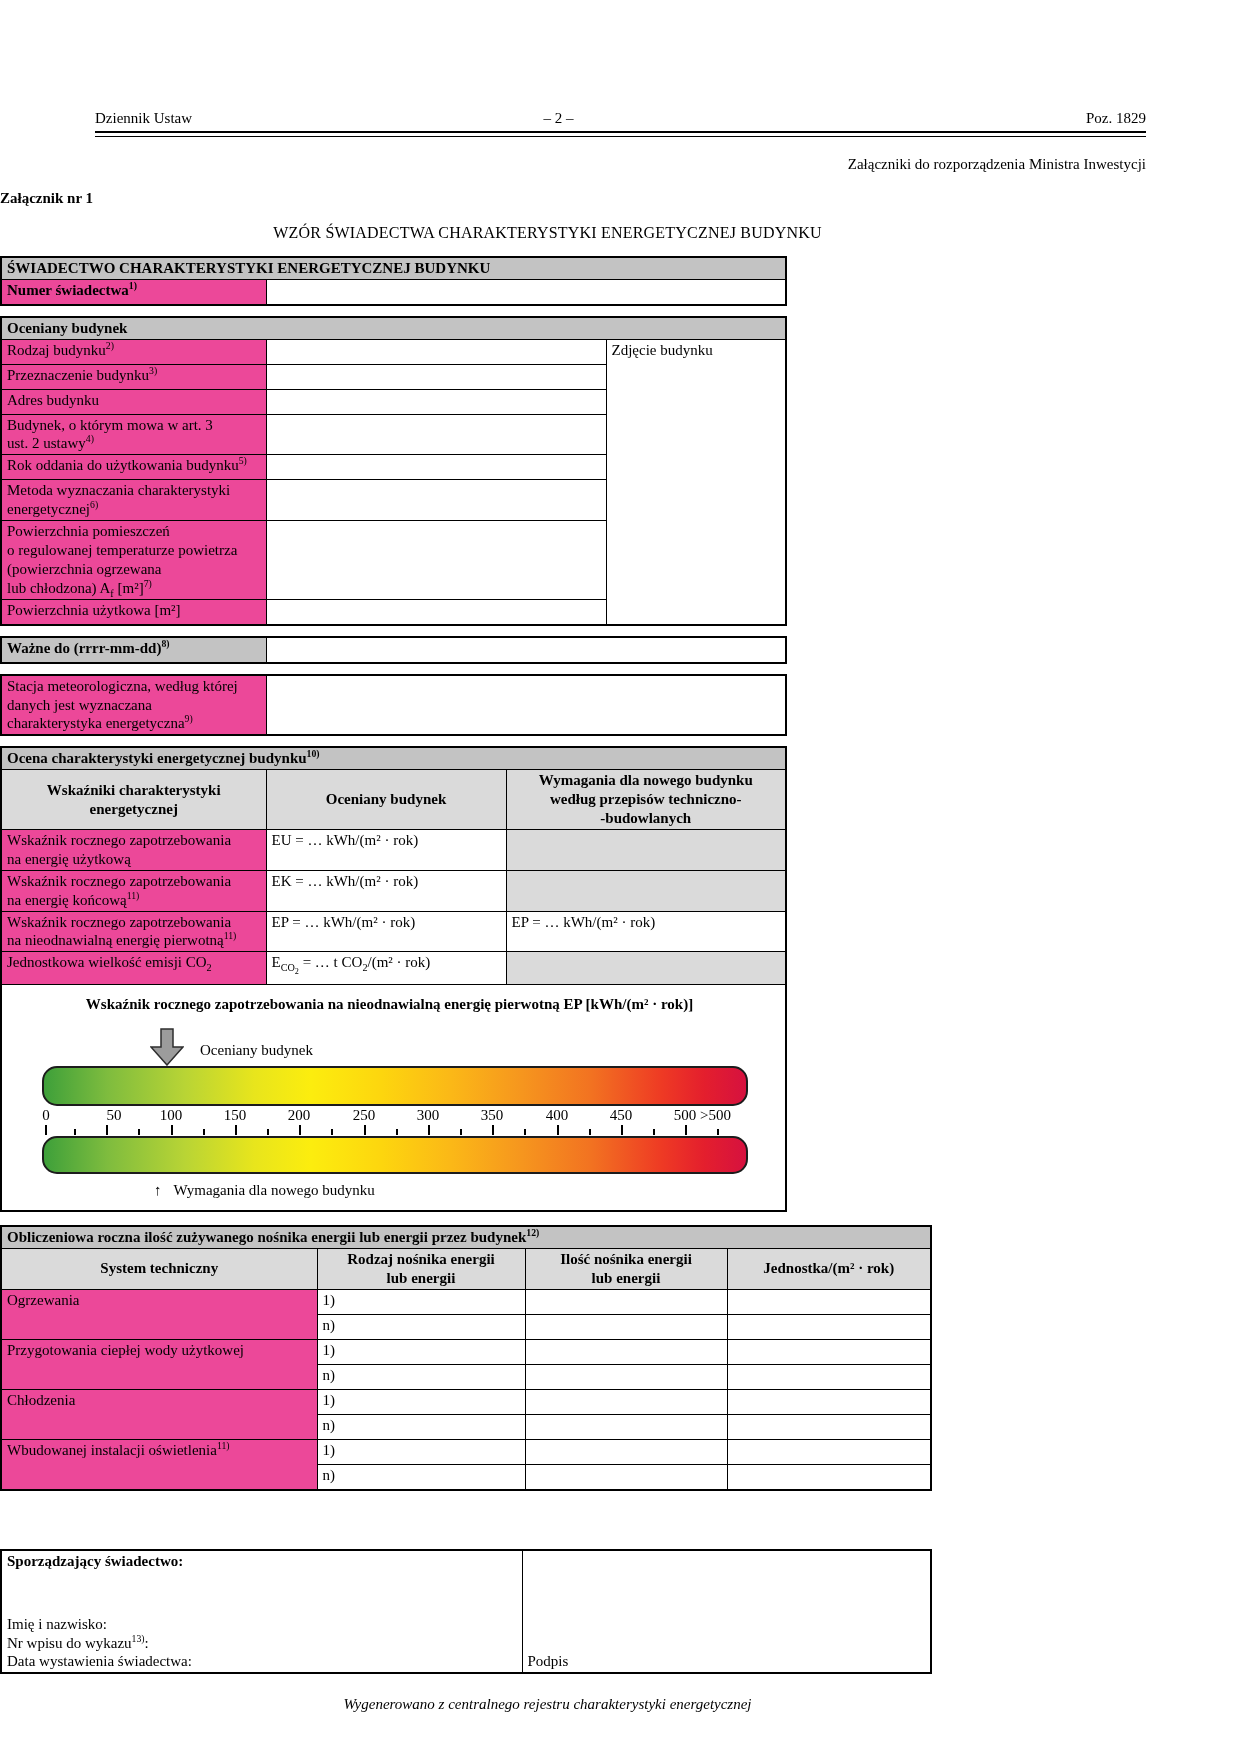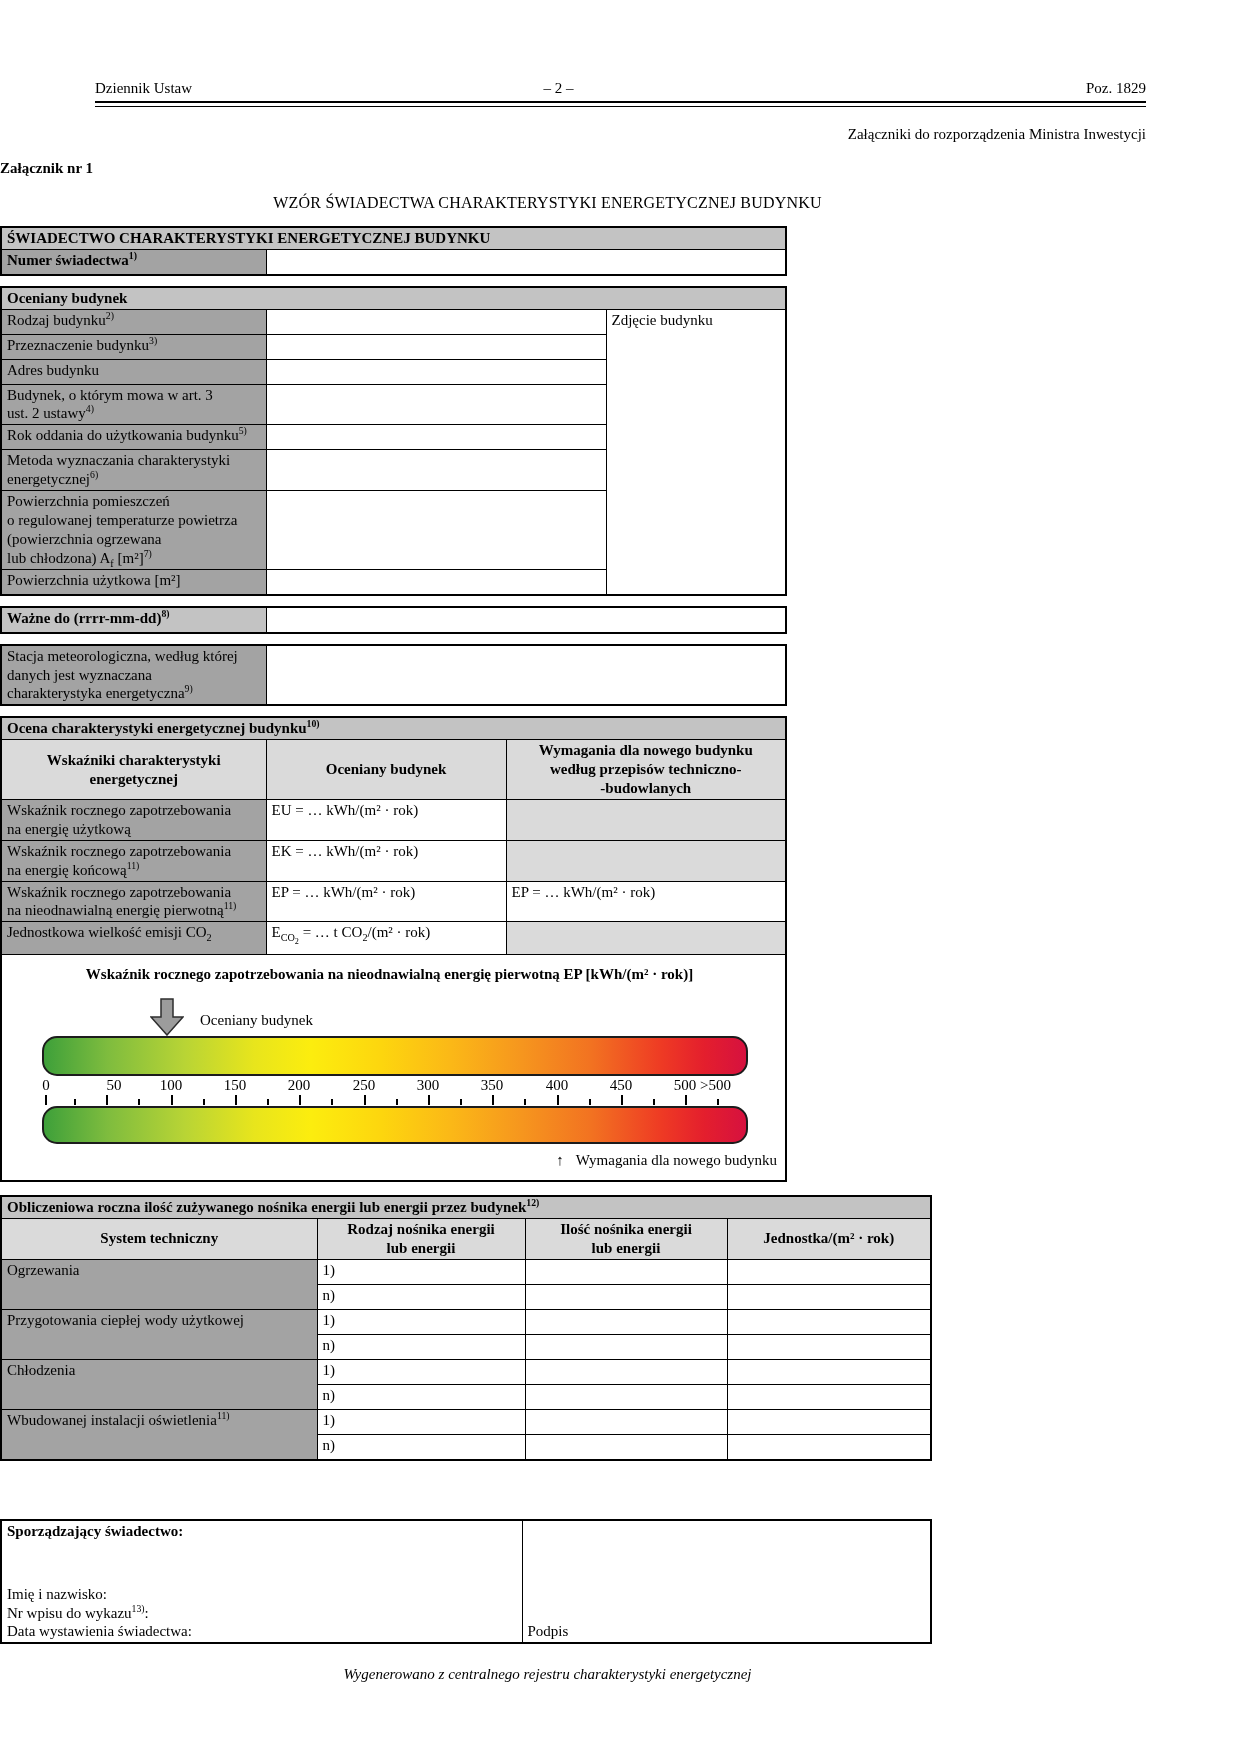--- a/index.html
+++ b/index.html
@@ -1,34 +1,34 @@
 <!DOCTYPE html>
 <html><head>
 <meta charset="utf-8">
 <style>
   html,body{margin:0;padding:0;background:#eee;}
   .page{position:relative;width:1241px;height:1755px;background:#ffffff;margin:0 auto;
         font-family:"Liberation Serif","DejaVu Serif",serif;color:#000;font-size:15px;overflow:hidden;}
   
-  .runhead{display:grid;grid-template-columns:1fr auto 1fr;align-items:end;margin:0 95px;padding-top:80px;}
+  .runhead{display:grid;grid-template-columns:1fr auto 1fr;align-items:end;margin:0 95px;padding-top:110px;}
   .runhead .rh-c{text-align:center;transform:translateX(-62px);}
   .runhead .rh-r{text-align:right;}
   .dblrule{margin:4px 95px 0 95px;height:3px;border-top:2.5px solid #000;border-bottom:1px solid #000;}
   
   .annex-note{margin:18px 95px 0 0;text-align:right;line-height:1.32;}
   .annex-no{margin:15px 52px 0 0;text-align:left;font-weight:bold;}
   .doc-title{margin:17px 0 14px 155px;width:785px;text-align:center;font-size:16px;letter-spacing:.2px;}
   
   .content{}
   table{border-collapse:collapse;table-layout:fixed;width:785px;border:2px solid #000;
         font-size:15px;line-height:1.26;}
   table.wide{width:930px;}
   td,th{border:1px solid #000;padding:1px 5px;vertical-align:top;text-align:left;font-weight:normal;overflow:hidden;}
   .sec{background:#c3c3c3;font-weight:bold;}
-  .lbl{background:#a3a3a3;}
+  .lbl{background:#ec4899;}
   .ge{background:#dadada;}
   .ch{background:#dadada;font-weight:bold;text-align:center;vertical-align:middle;}
   .b{font-weight:bold;}
   .v{height:22px;}
   sup{font-size:.65em;line-height:0;}
   sub{font-size:.68em;line-height:0;}
   sub sub{font-size:.8em;}
   .gap{height:10px;}
   .gap-lg{height:58px;}
   .gap-md{height:13px;}
@@ -43,21 +43,21 @@
        background:linear-gradient(90deg,#3ea03a 0%,#7ebc3e 9%,#b8d435 20%,#e8e51c 30%,
                   #fced0e 38%,#fdd60e 48%,#fbb817 58%,#f6961e 68%,#f27221 78%,
                   #ee3a24 88%,#e41f2d 94%,#d6113f 100%);}
   .bar-top{height:36px;}
   .bar-bot{height:34px;}
   .strip{position:relative;height:30px;margin-left:40px;width:712px;}
   .tk{position:absolute;top:0;transform:translateX(-50%);}
   .tk.ovf{transform:translateX(0);}
   .mt{position:absolute;bottom:1px;width:2px;height:10px;background:#000;}
   .nt{position:absolute;bottom:1px;width:2px;height:6px;background:#000;}
-  .reqrow{padding-left:152px;margin-top:7px;text-align:right;}
+  .reqrow{padding-left:152px;margin-top:7px;}
   .reqrow .uar{display:inline-block;margin-right:12px;}
   
   .issuer-left{height:104px;}
   .issuer-gap{height:44px;}
   .podpis-cell{vertical-align:bottom;}
   
   .footer{margin:22px 0 0 155px;width:785px;text-align:center;font-style:italic;}
   .photo-cell{background:#fff;}
 </style>
 </head>

